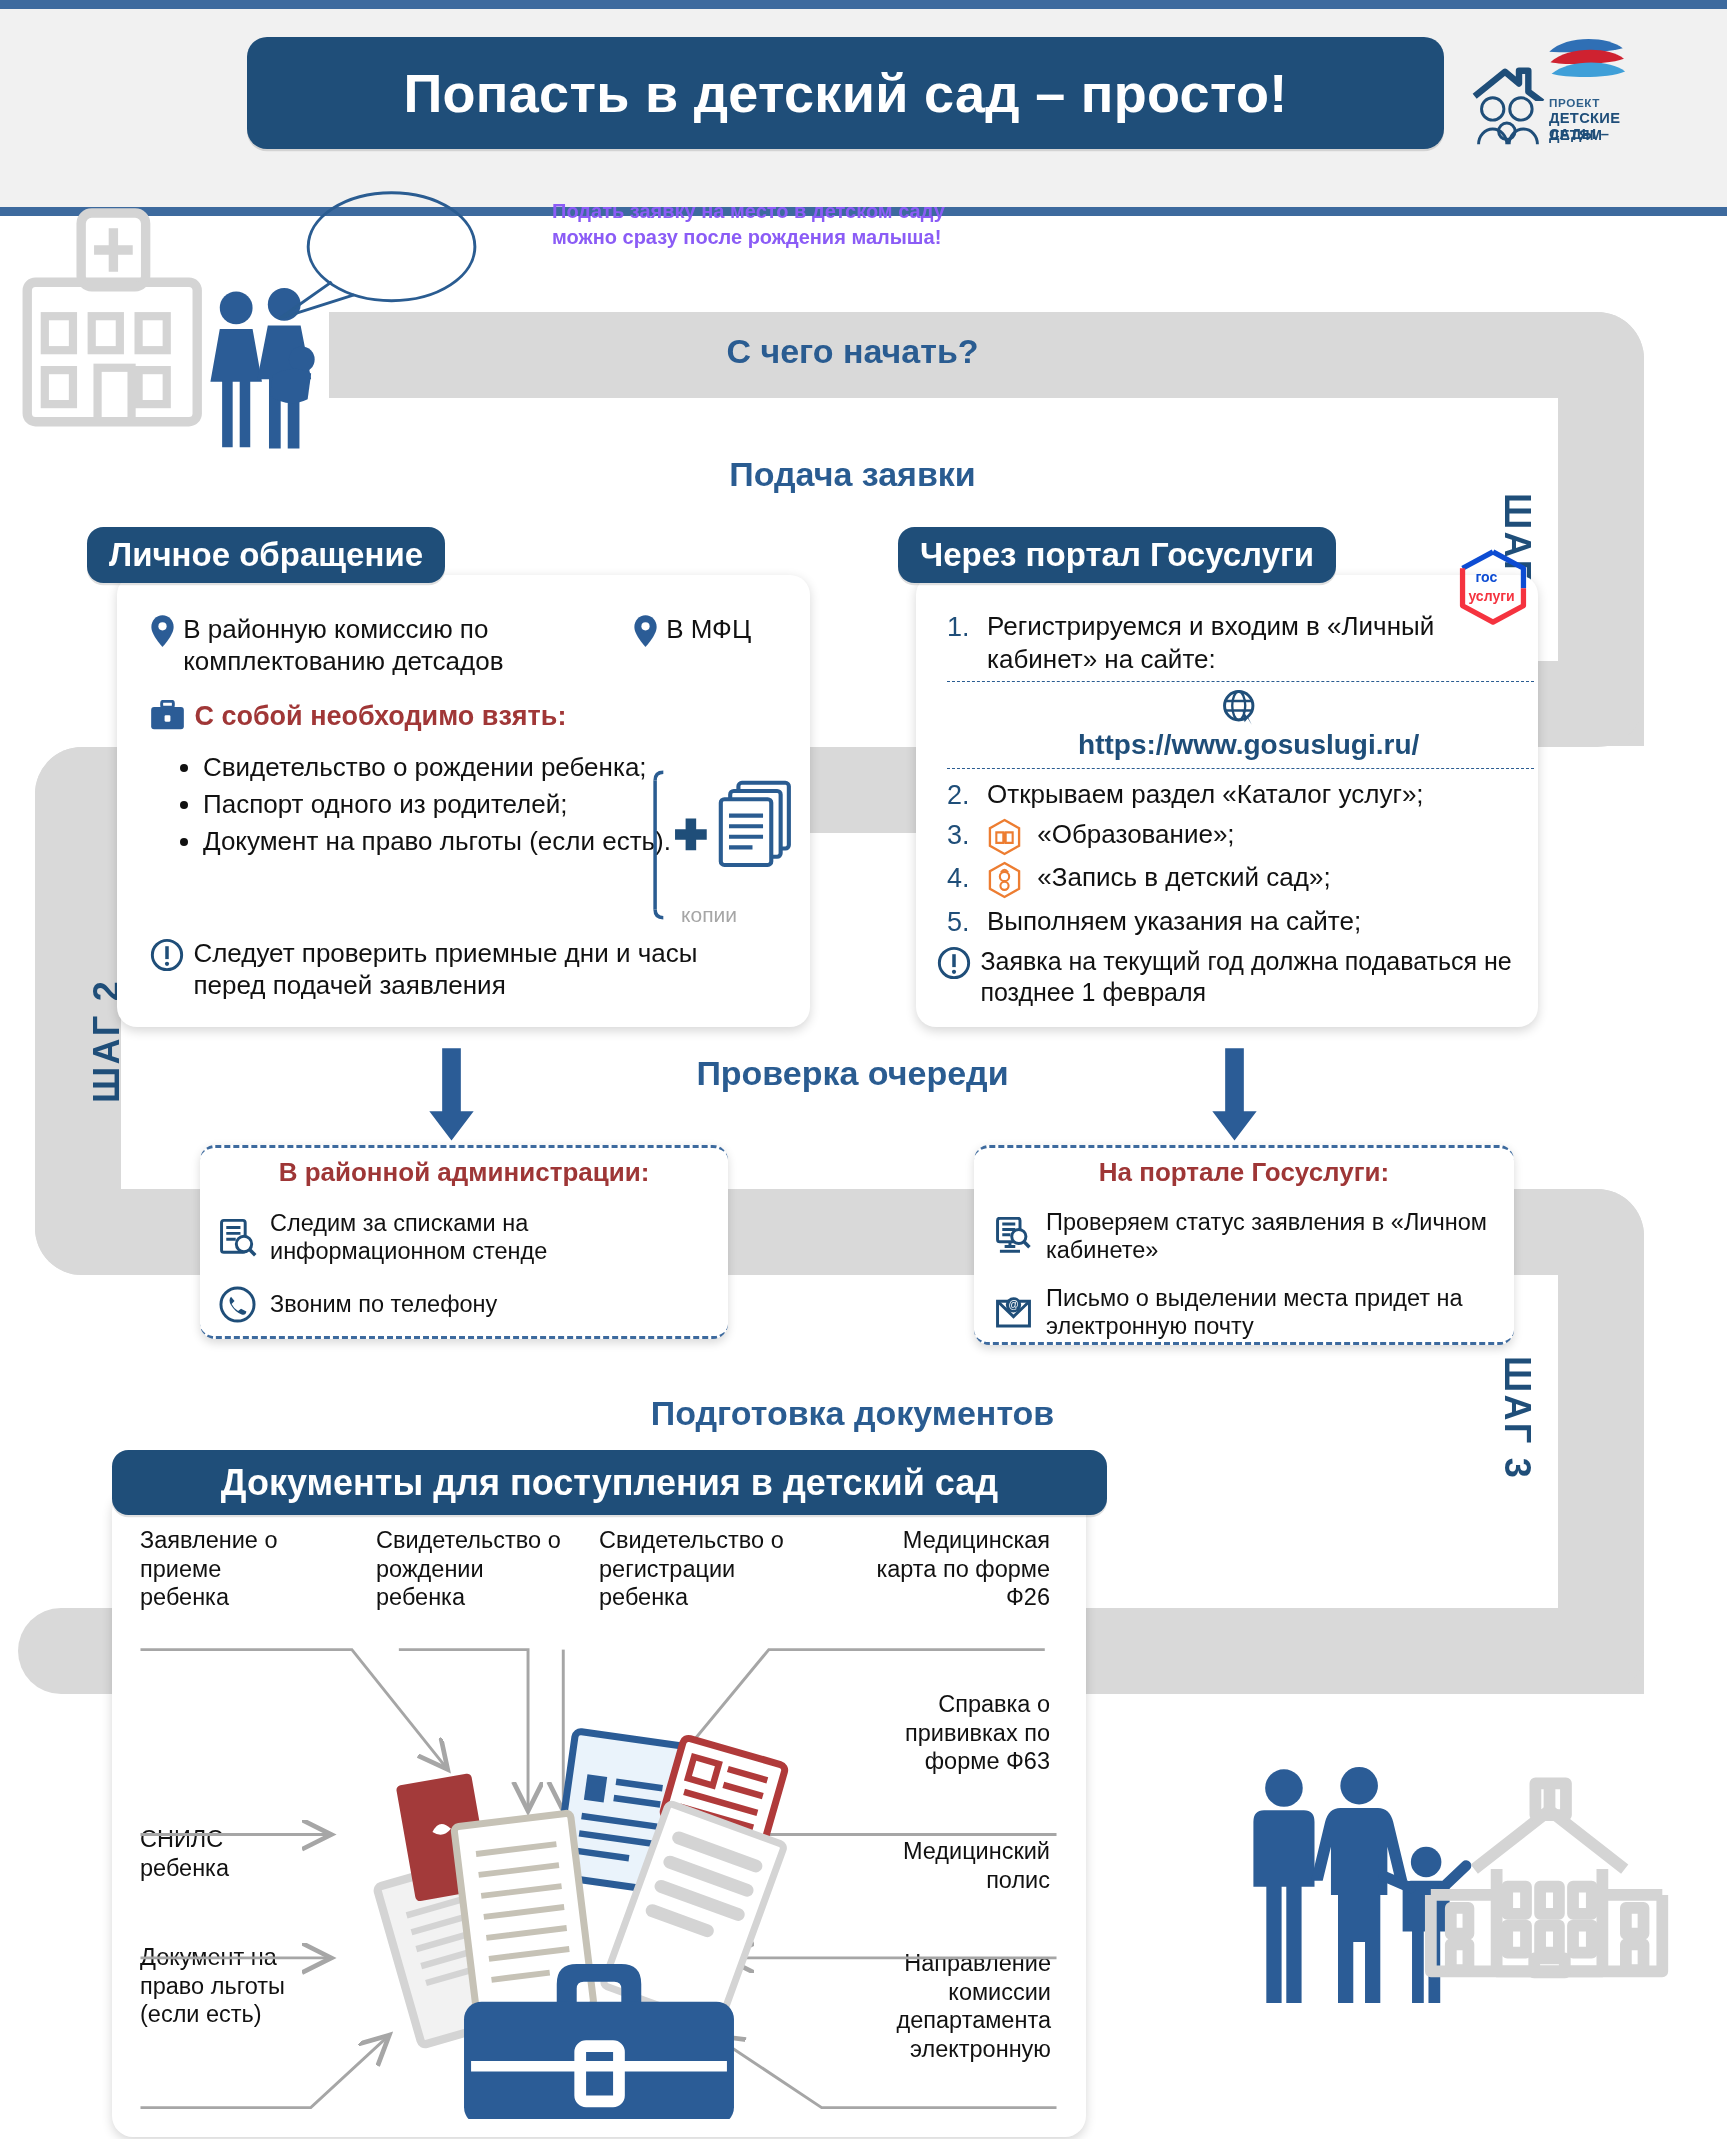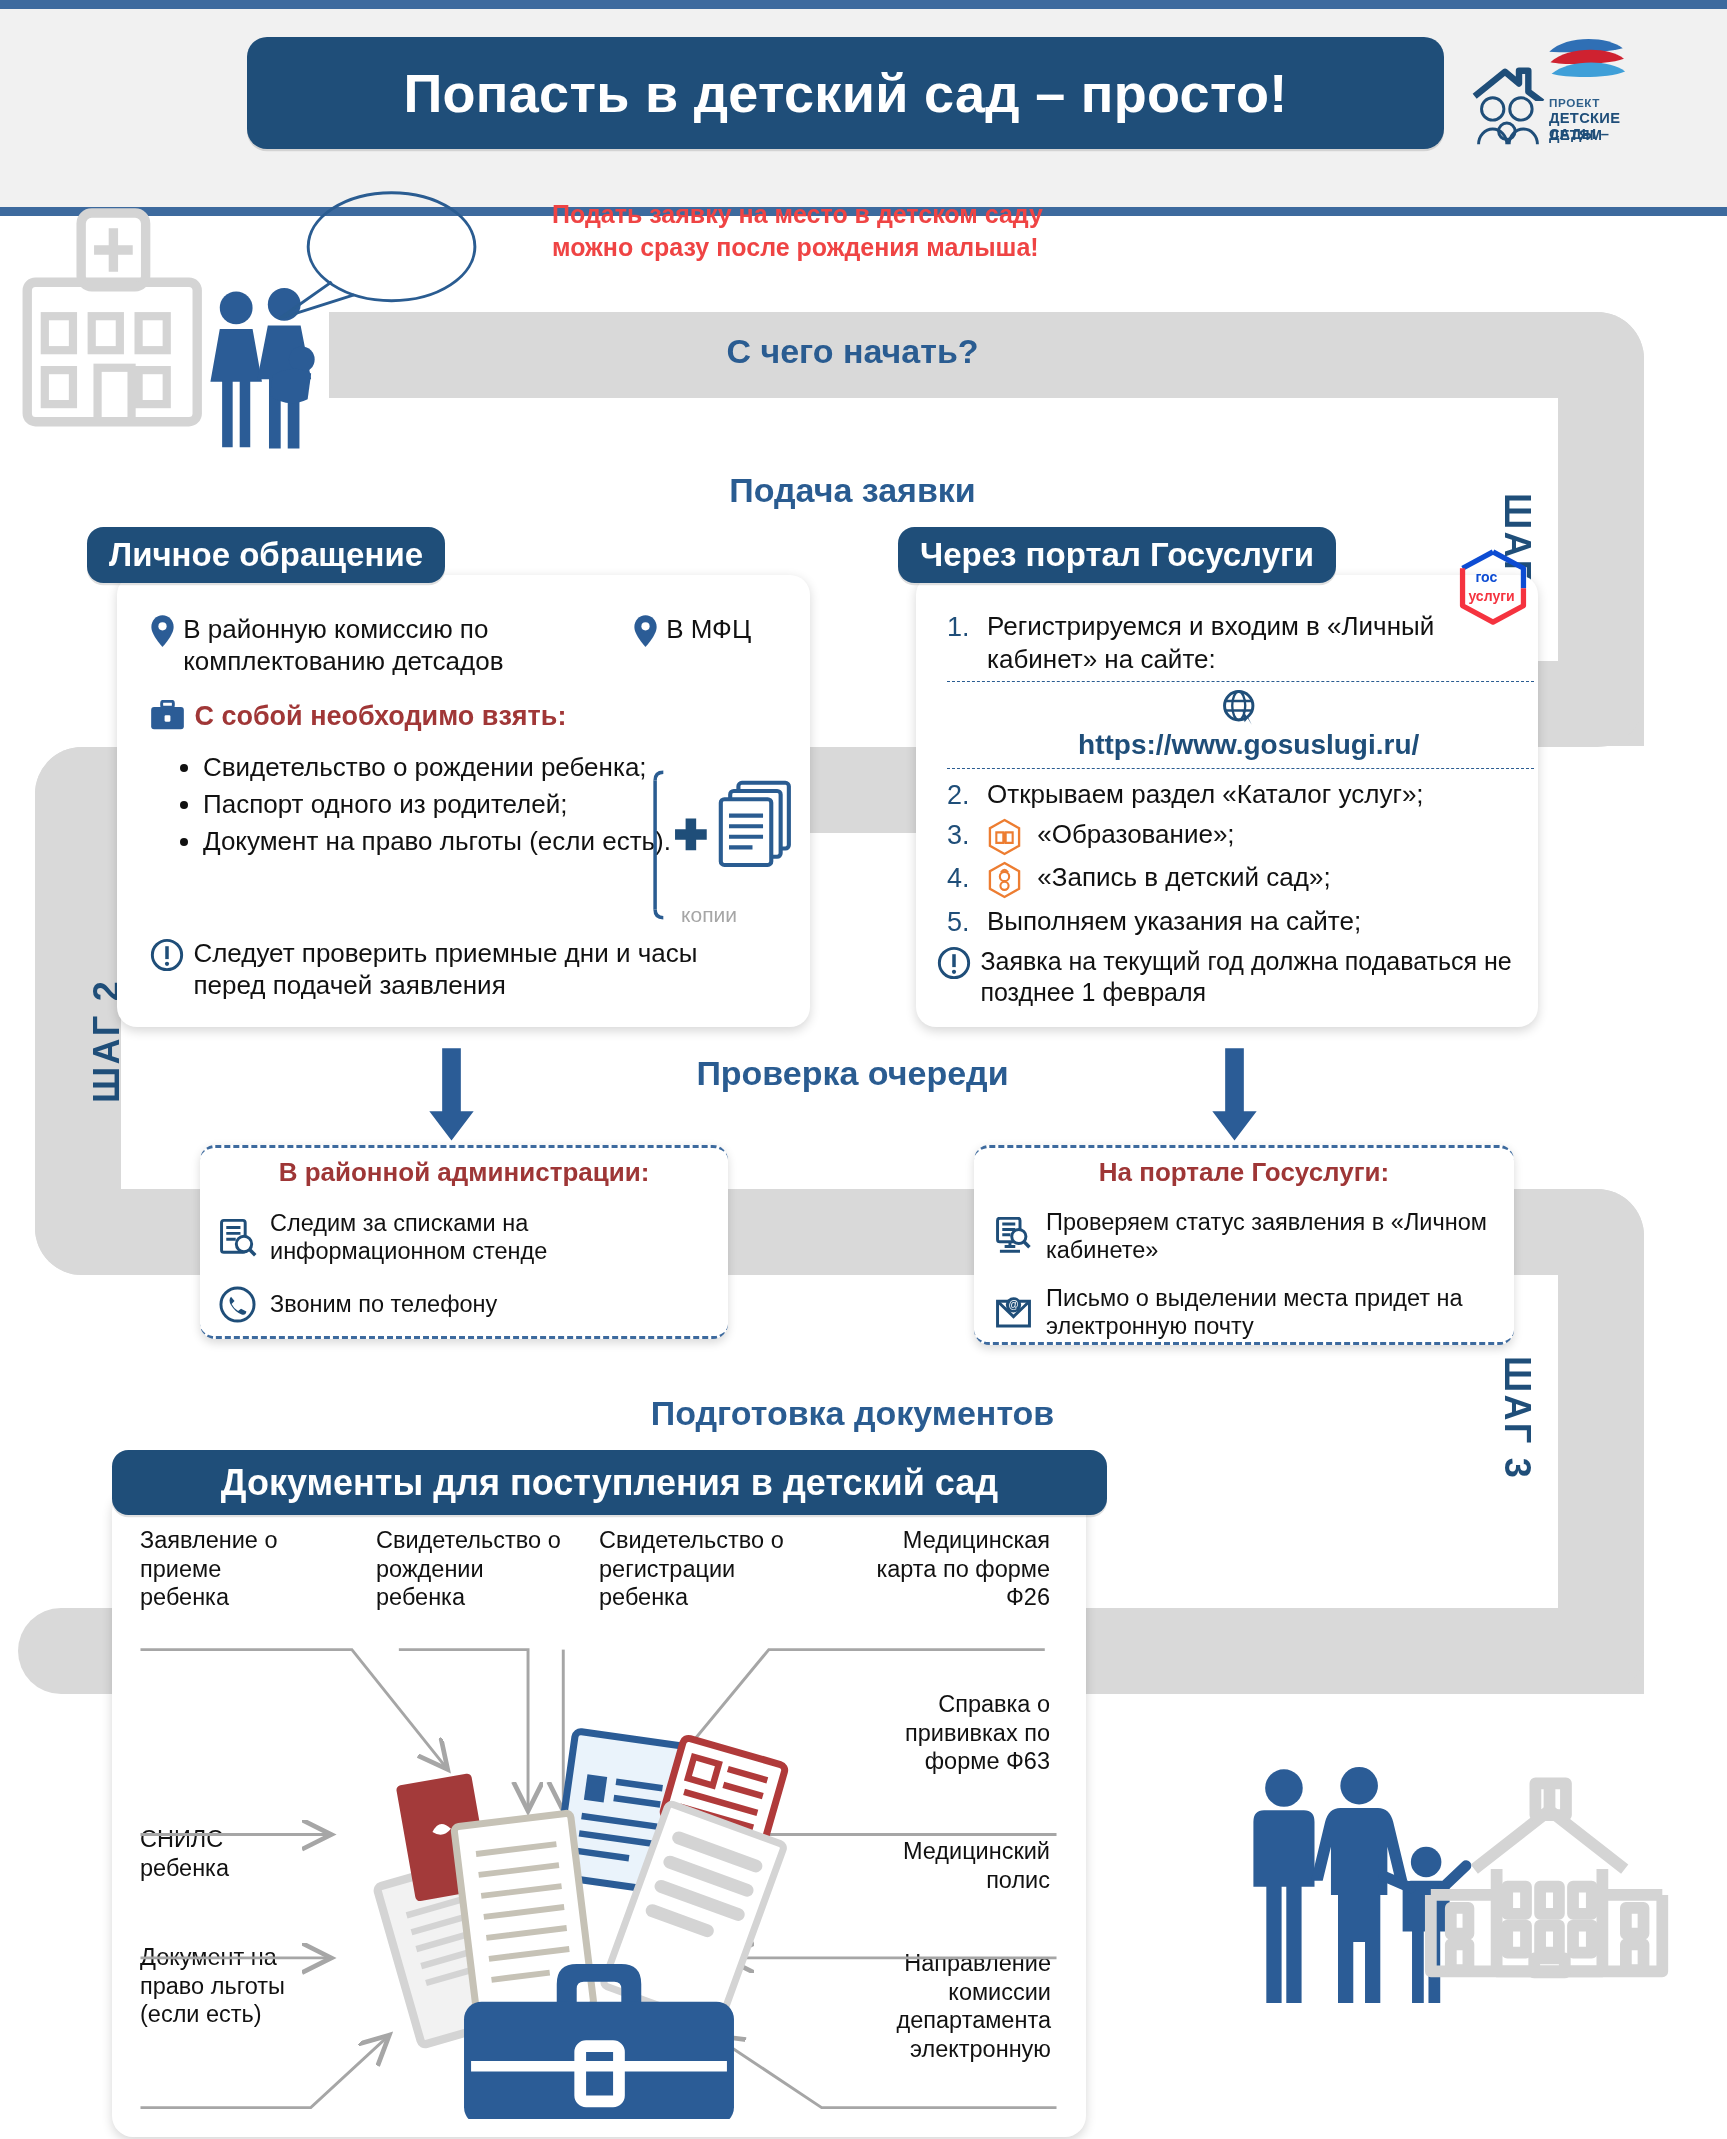--- a/index.html
+++ b/index.html
@@ -41,30 +41,30 @@
   #flow3top{left:1444px;top:1189px;width:200px;height:86px;border-top-right-radius:47px;}
   #flow3bot{left:17.6px;top:1608px;width:1626px;height:86px;border-bottom-right-radius:47px;border-bottom-left-radius:47px;border-top-left-radius:47px;}
 
   .step-label{position:absolute;color:#1f4e79;font-size:36px;font-weight:bold;letter-spacing:2.3px;}
   #step1{left:1538px;top:493px;transform:rotate(90deg);transform-origin:left top;}
   #step2{left:86px;top:1103px;transform:rotate(-90deg);transform-origin:left top;}
   #step3{left:1538px;top:1356px;transform:rotate(90deg);transform-origin:left top;}
 
   .section-label{position:absolute;color:#2a5c91;font-size:34px;font-weight:bold;text-align:center;}
   #sec-start{left:600px;top:332px;width:505px;}
-  #sec-podacha{left:600px;top:455px;width:505px;margin-top:16px;}
+  #sec-podacha{left:600px;top:455px;width:505px;}
   #sec-ocher{left:600px;top:1054px;width:505px;}
   #sec-podgot{left:600px;top:1394px;width:505px;}
 
   
   #hospital{position:absolute;left:11.7px;top:194px;width:211px;height:235px;}
   #parents{position:absolute;left:202px;top:288px;width:141px;height:164px;}
   #bubble{position:absolute;left:267px;top:188px;width:235px;height:135px;}
-  #bubble-text{position:absolute;left:552px;top:198px;width:693px;color:#ef4444;
-               font-size:25px;font-weight:bold;line-height:1.32;}
+  #bubble-text{position:absolute;left:552px;top:198px;width:693px;color:#8b5cf6;
+               font-size:20px;font-weight:bold;line-height:1.32;}
 
   
   .card{position:absolute;background:#ffffff;border-radius:20px;box-shadow:0 3.5px 10.6px rgba(0,0,0,.16);}
   .card-head{position:absolute;background:#1f4e79;border-radius:16.4px;display:flex;align-items:center;
              padding:0 22px;box-shadow:0 2.3px 0 rgba(0,0,0,.12);}
   .card-head span{color:#fff;font-size:33px;font-weight:bold;white-space:nowrap;}
 
   #card-personal{left:117px;top:575px;width:693px;height:452px;}
   #head-personal{left:87px;top:527px;height:56px;}
   #card-gos{left:916px;top:575px;width:622px;height:452px;}

